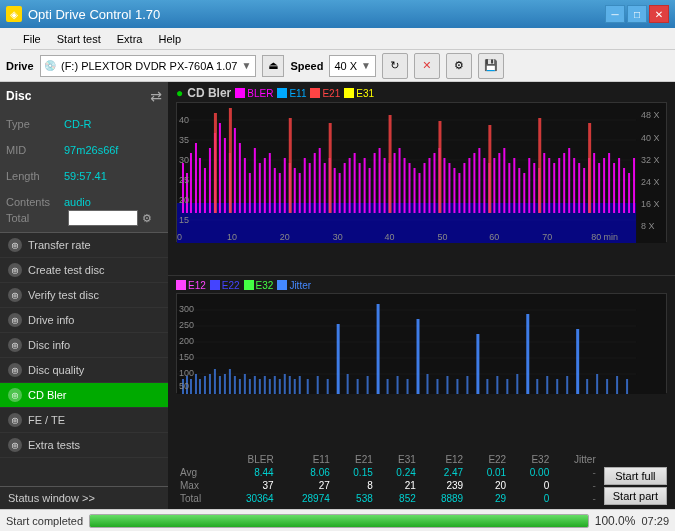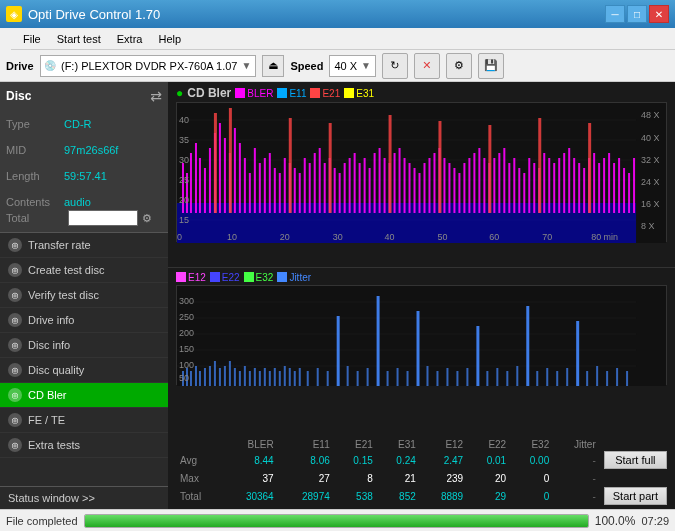--- a/index.html
+++ b/index.html
@@ -654,21 +654,21 @@
             <td style="color:#888;">Avg</td>
             <td class="val-cyan">8.44</td>
             <td class="val-cyan">8.06</td>
             <td class="val-cyan">0.15</td>
             <td class="val-cyan">0.24</td>
             <td class="val-cyan">2.47</td>
             <td class="val-cyan">0.01</td>
             <td class="val-cyan">0.00</td>
             <td class="val-dash">-</td>
             <td rowspan="3" style="vertical-align: middle; padding: 0 0 0 4px;">
-              <div style="display: flex; flex-direction: column; gap: 18px;">
+              <div style="display: flex; flex-direction: column; gap: 2px;">
                 <button class="start-btn">Start full</button>
                 <button class="start-btn">Start part</button>
               </div>
             </td>
           </tr>
           <tr>
             <td style="color:#888;">Max</td>
             <td class="val-white">37</td>
             <td class="val-white">27</td>
             <td class="val-white">8</td>
@@ -690,19 +690,19 @@
             <td class="val-dash">-</td>
           </tr>
         </tbody>
       </table>
     </div>
 
   </div>
 </div>
 
 <div class="status-bar">
-  <span class="status-text">File completed</span>
+  <span class="status-text">Start completed</span>
   <div class="progress-bar-container">
     <div class="progress-bar-fill" style="width: 100%;"></div>
   </div>
   <span class="progress-percent">100.0%</span>
   <span class="status-time">07:29</span>
 </div>
 
 </body></html>

